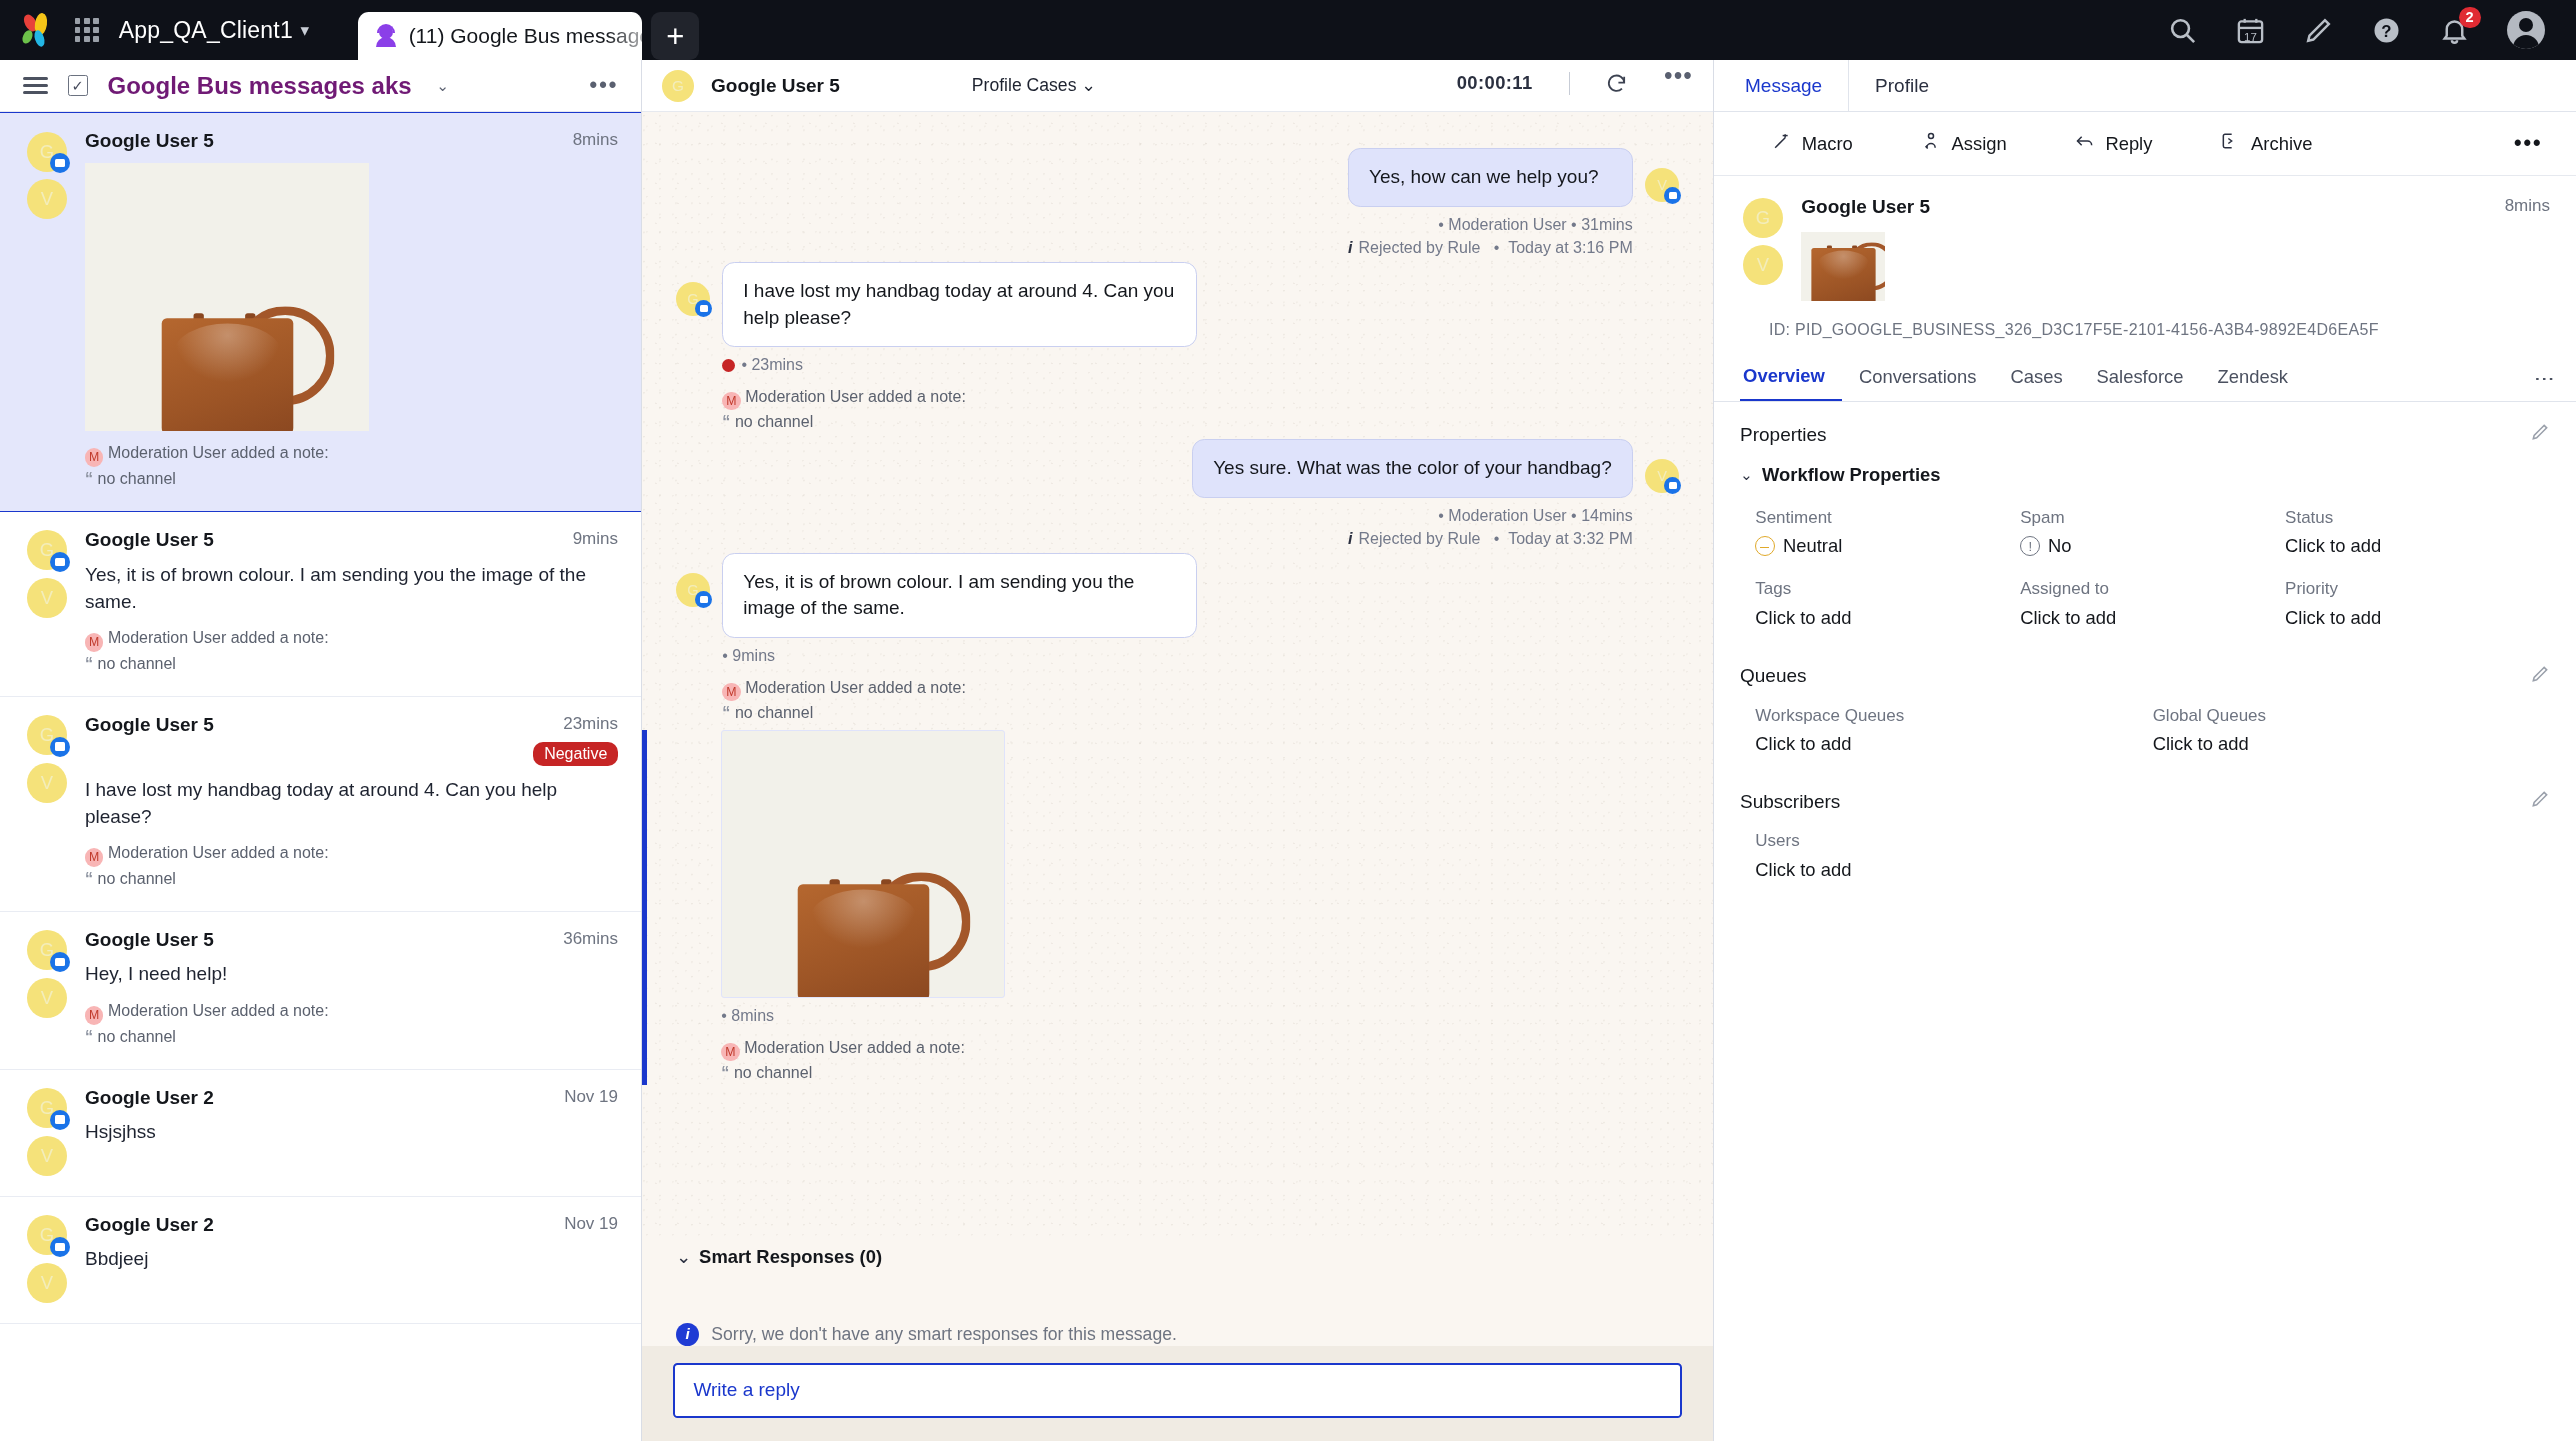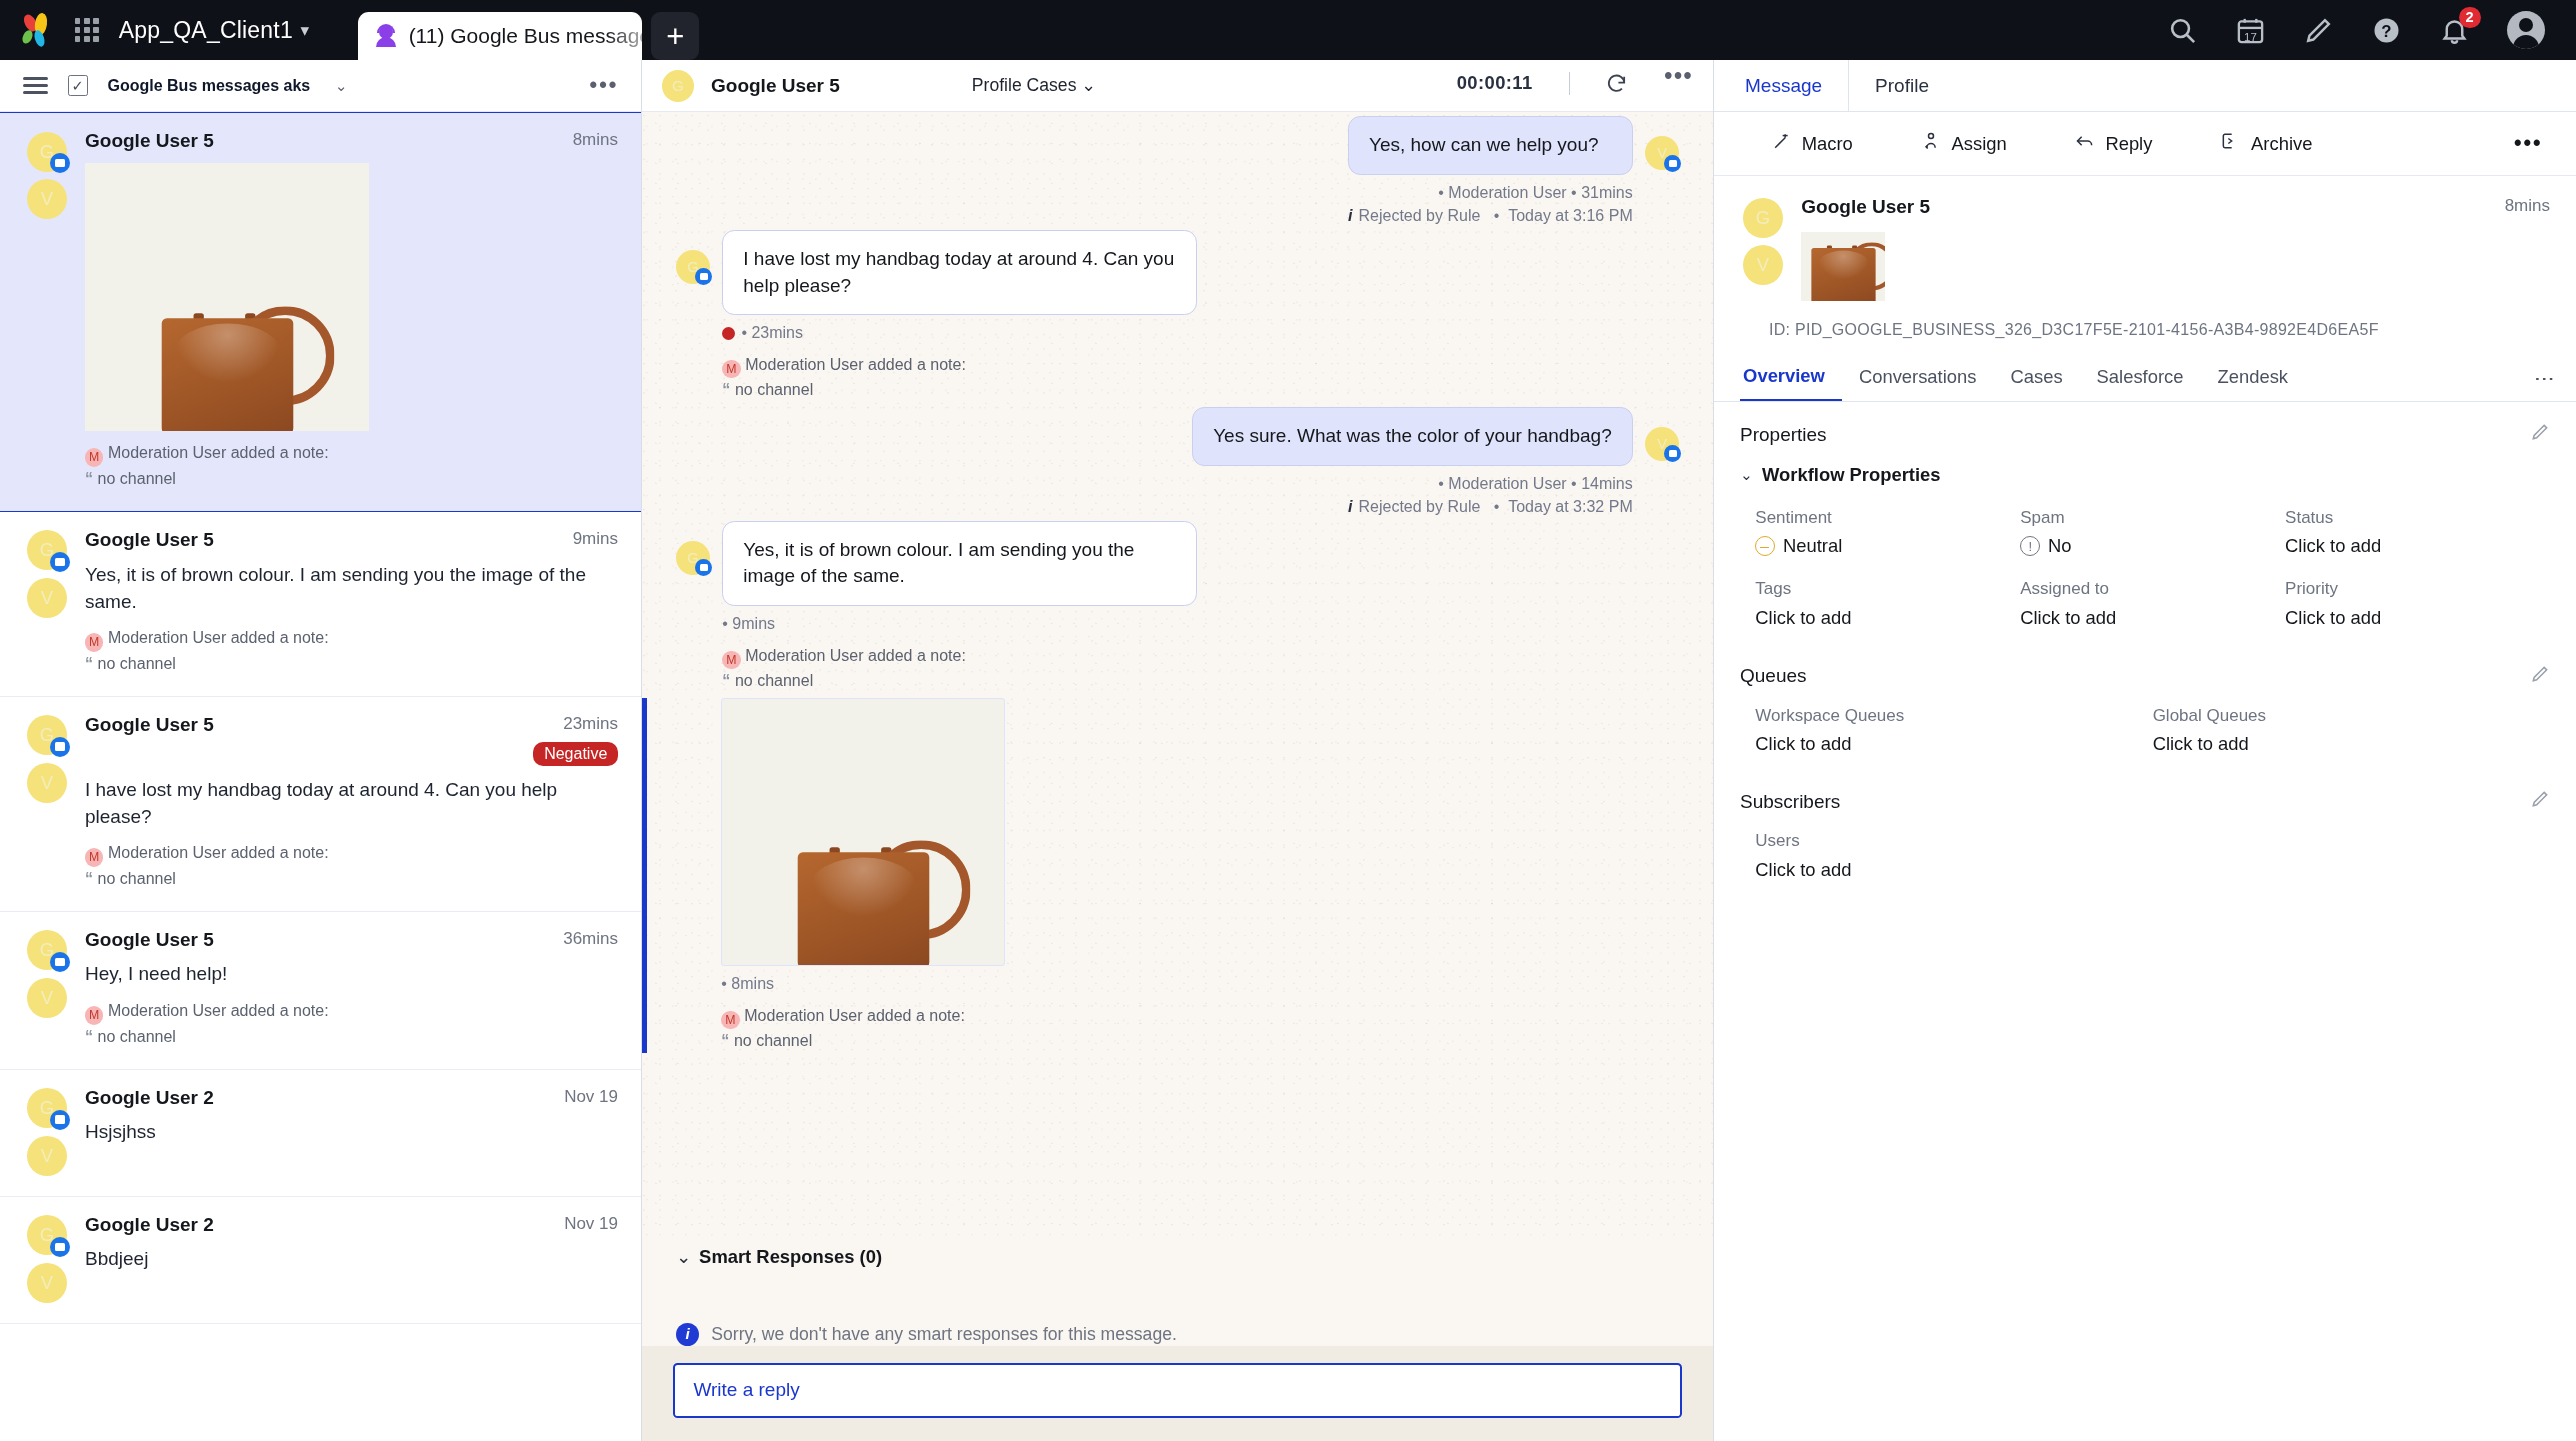--- a/index.html
+++ b/index.html
@@ -59,21 +59,21 @@
 
   
   .main { display:flex; height: 1382px; }
 
   
   .left-pane { width:642px; border-right:0.8px solid #d9dde6; display:flex; flex-direction:column; background:#fff; }
   .lp-header { height:52px; display:flex; align-items:center; padding:0 23px; gap:20px; border-bottom:0.8px solid #e6e9ef; }
   .hamburger { width:24.5px; display:flex; flex-direction:column; gap:4.6px; }
   .hamburger span { height:2.3px; background:#4c5260; border-radius:1.5px; }
   .chk-box { width:20px; height:21.5px; border:1.5px solid #6b7280; border-radius:2.3px; display:flex; align-items:center; justify-content:center; color:#44495a; font-size:14.6px; }
-  .lp-title { font-size:16px; font-weight:700; color:#0f172a; }
+  .lp-title { font-size:24px; font-weight:700; color:#701a75; }
   .lp-chev { color:#5a6070; font-size:15.3px; margin-left:4.6px; }
   .dots { margin-left:auto; color:#5a6070; font-size:23px; letter-spacing:1.5px; line-height:0.4; }
 
   .conv-list { flex:1; overflow:hidden; }
   .conv-item { padding:17px 23px 20px 23px; border-bottom:0.8px solid #e9ecf3; display:flex; gap:14px; position:relative; background:#fff; }
   .conv-item.selected { background:#e4e7fb; border:1.5px solid #1a37cc; border-left:none; border-right:none; }
   .conv-item.selected:first-child { border-top:1.5px solid #1a37cc; }
   .av-col { width:48px; flex:none; display:flex; flex-direction:column; gap:7.7px; align-items:center; padding-top:1.5px; }
   .av { width:40px; height:40px; border-radius:50%; background:#f5e27a; color:#f3edbb; display:flex; align-items:center; justify-content:center; font-size:18.4px; position:relative; }
   .av .chbadge { position:absolute; right:-3.1px; bottom:-1.5px; width:20px; height:20px; border-radius:50%; background:#1a73e8; display:flex; align-items:center; justify-content:center; }
@@ -109,21 +109,21 @@
   .vline { width:0.8px; height:23px; background:#c7ccd6; }
   .refresh-ico { font-size:20px; color:#3c4251; }
 
   .thread { flex:1; position:relative; overflow:hidden;
     background-color:#faf6f1;
     background-image:
       radial-gradient(circle at 12% 24%, rgba(180,170,155,.18) 0.8px, transparent 1.1px),
       radial-gradient(circle at 63% 57%, rgba(180,170,155,.16) 0.8px, transparent 1.1px),
       radial-gradient(circle at 37% 81%, rgba(180,170,155,.14) 0.8px, transparent 1.1px);
     background-size: 16px 14.6px, 22px 20px, 13px 17.6px;
-    padding: 4px 34px 0 34px;
+    padding: 36px 34px 0 34px;
   }
   .msg { display:flex; margin-bottom:4.6px; }
   .msg.out { justify-content:flex-end; }
   .bub-wrap { max-width:475px; }
   .bub-wrap.outw { max-width:491px; }
   .bubble { border-radius:12.3px; padding:15.3px 20px; font-size:19px; line-height:1.38; color:#14171c; border:0.8px solid #c9cff0; }
   .bubble.inb { background:#ffffff; }
   .bubble.outb { background:#dfe3fb; }
   .msg-row { display:flex; align-items:flex-start; gap:12.3px; }
   .sm-av { width:34px; height:34px; border-radius:50%; background:#f5e27a; color:#f3edbb; font-size:14.6px; display:flex; align-items:center; justify-content:center; position:relative; flex:none; margin-top:20px; }

